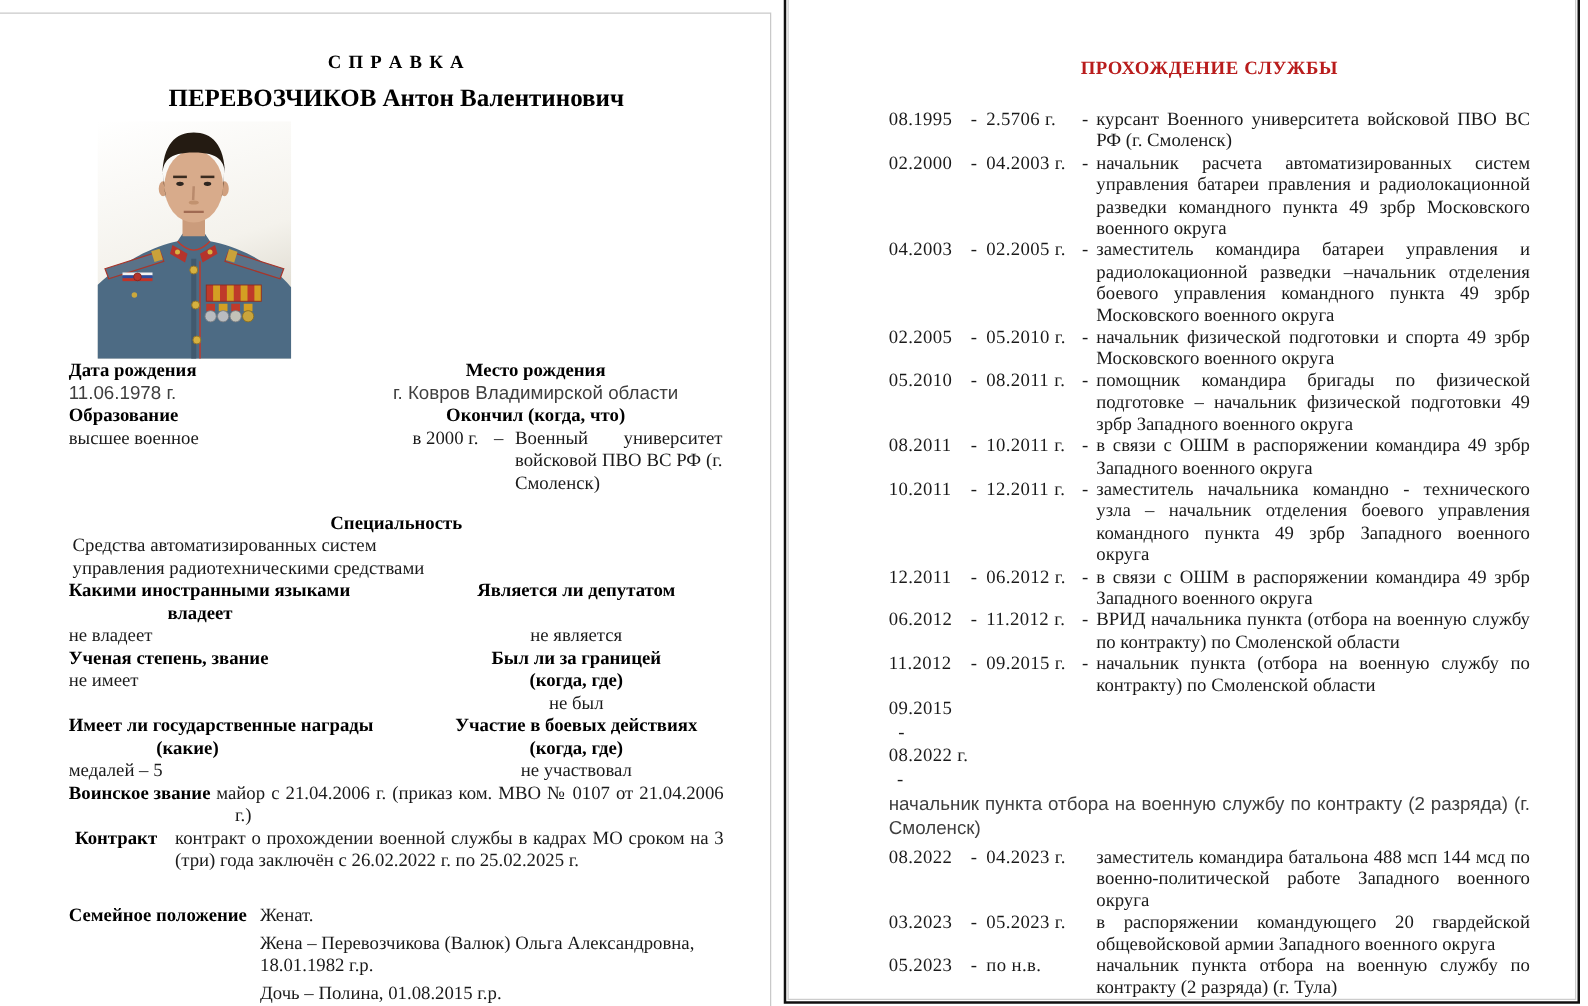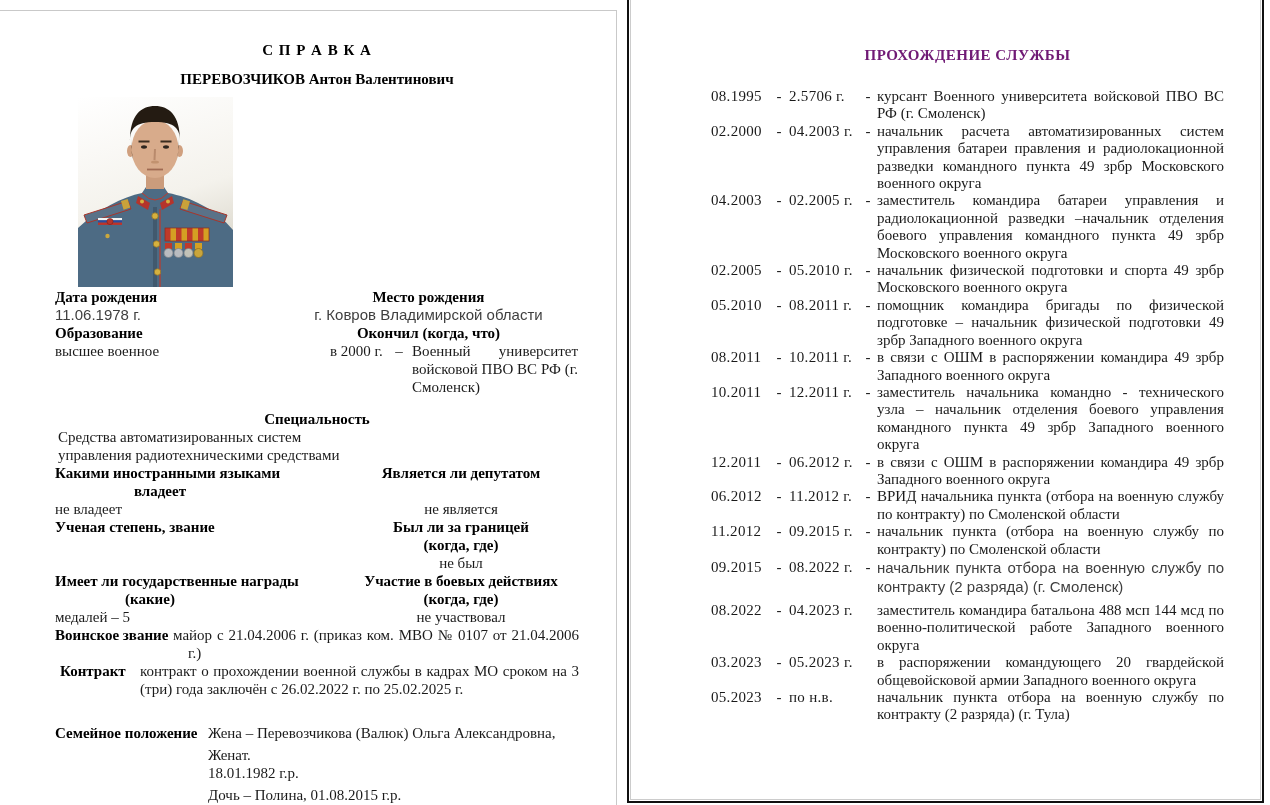--- a/index.html
+++ b/index.html
@@ -9,21 +9,21 @@
     font-size:15px;color:#1a1a1a;
   }
   .page{position:absolute;background:#fff;box-sizing:border-box;}
   .page-left{left:-8px;top:10px;width:625px;height:860px;border:1px solid #c9c9c9;}
   .page-left .content{padding:30px 37px 0 62px;}
   .page-right{left:627px;top:-12px;width:637px;height:815px;border:2px solid #101010;}
   .page-right .inner-border{position:absolute;top:1px;left:1px;right:1px;bottom:1px;border:1px solid #cccccc;pointer-events:none;}
   .page-right .content{position:absolute;top:2px;left:2px;right:2px;bottom:2px;padding:54px 36px 0 80px;}
 
   .doc-title{text-align:center;font-weight:bold;letter-spacing:1px;line-height:18px;color:#000;}
-  .doc-name{text-align:center;font-weight:bold;font-size:15px;line-height:19px;margin-top:11px;color:#000;}
+  .doc-name{text-align:center;font-weight:bold;font-size:20px;line-height:19px;margin-top:11px;color:#000;}
 
   .photo{margin:8px 0 0 23px;width:155px;height:190px;display:block;}
 
   .row{display:flex;line-height:18px;}
   .lcol{width:232px;flex-shrink:0;}
   .rcol-a{width:283px;flex-shrink:0;text-align:center;}
   .rcol-b{width:230px;flex-shrink:0;margin-left:auto;margin-right:3px;text-align:center;}
   .b{font-weight:bold;color:#000;}
   .sans{font-family:"Liberation Sans","DejaVu Sans",sans-serif;color:#3f3f3f;}
 
@@ -45,28 +45,28 @@
   .contract-row .label{width:80px;flex-shrink:0;padding-left:5px;}
   .contract-row .val{flex:1;text-align:justify;}
 
   .family-row{margin-top:26px;}
   .family-row .label{width:153px;flex-shrink:0;}
   .fam-line{line-height:18px;}
   .fam-line:nth-child(2){margin-top:4px;}
   .fam-line:nth-child(4){margin-top:4px;}
 
   
-  .svc-title{text-align:center;font-weight:bold;letter-spacing:0.5px;line-height:18px;margin-bottom:24px;color:#701a75;}
+  .svc-title{text-align:center;font-weight:bold;letter-spacing:0.5px;line-height:18px;margin-bottom:24px;color:#b91c1c;}
   .entry{display:flex;line-height:17.4px;}
   .e-d1{width:58px;flex-shrink:0;letter-spacing:0.3px;}
   .e-dash{width:20px;flex-shrink:0;text-align:center;}
   .e-d2{width:70px;flex-shrink:0;letter-spacing:0.3px;}
   .e-dash2{width:18px;flex-shrink:0;text-align:center;}
   .e-text{flex:1;text-align:justify;}
-  .entry.sans-entry{line-height:19px;}
+  .entry.sans-entry{line-height:19px;flex-direction:column;}
   .entry.sans-entry .e-text{font-family:"Liberation Sans","DejaVu Sans",sans-serif;color:#3f3f3f;}
   .entry.gap-top{margin-top:6px;}
 </style>
 </head>
 <body>
 
 <div class="page page-left">
   <div class="content">
 
     <div class="doc-title">С П Р А В К А</div>
@@ -178,20 +178,21 @@
       <div class="rcol-b b">Является ли депутатом</div>
     </div>
     <div class="row">
       <div class="lcol">не владеет</div>
       <div class="rcol-b">не является</div>
     </div>
 
     <div class="row">
       <div class="lcol">
         <div class="b">Ученая степень, звание</div>
+        <div>не имеет</div>
       </div>
       <div class="rcol-b">
         <div class="b">Был ли за границей</div>
         <div class="b">(когда, где)</div>
         <div>не был</div>
       </div>
     </div>
 
     <div class="row">
       <div class="awards-left">
@@ -212,23 +213,23 @@
     </div>
 
     <div class="row contract-row">
       <div class="label b">Контракт</div>
       <div class="val">контракт о прохождении военной службы в кадрах МО сроком на 3 (три) года заключён с 26.02.2022 г. по 25.02.2025 г.</div>
     </div>
 
     <div class="row family-row">
       <div class="label b">Семейное положение</div>
       <div id="family-lines">
+  <div class="fam-line">Женат.</div>
+
   <div class="fam-line">Жена – Перевозчикова (Валюк) Ольга Александровна,</div>
-
-  <div class="fam-line">Женат.</div>
 
   <div class="fam-line">18.01.1982 г.р.</div>
 
   <div class="fam-line">Дочь – Полина, 01.08.2015 г.р.</div>
 </div>
     </div>
 
   </div>
 </div>
 

